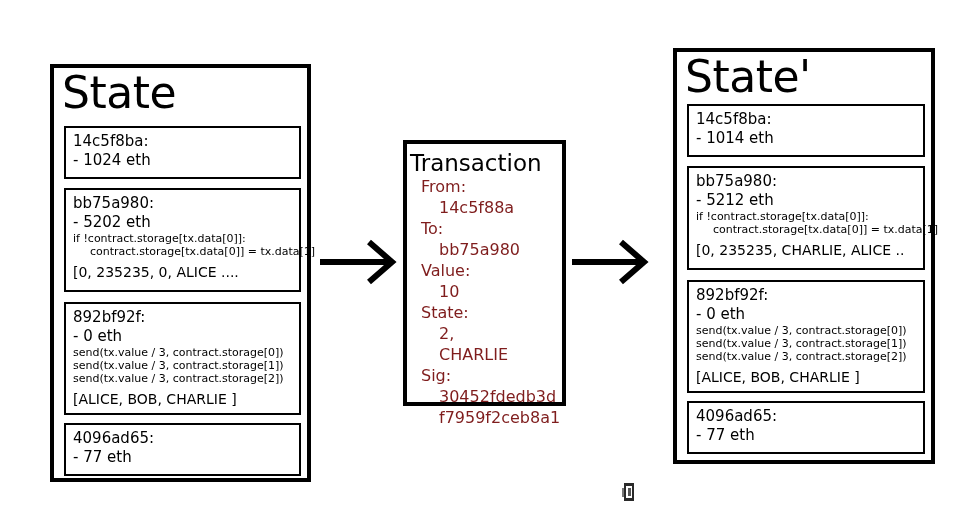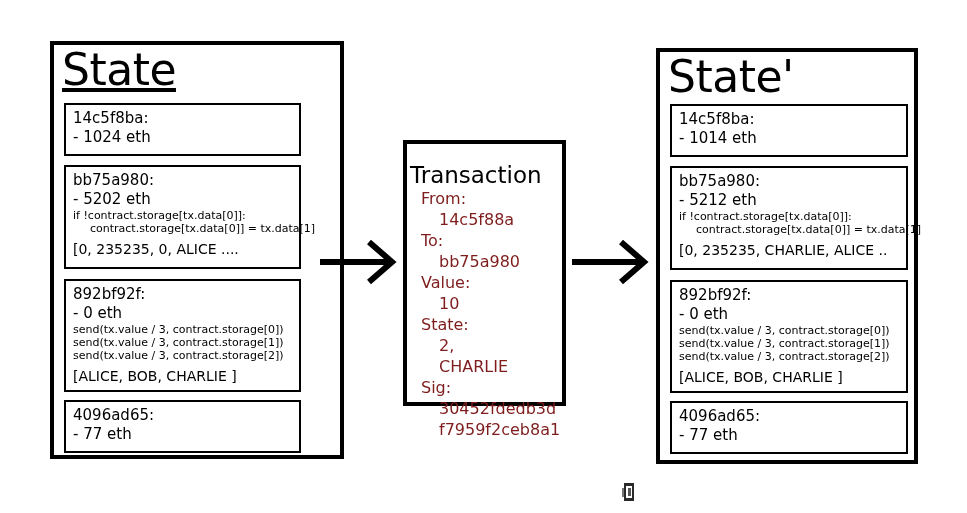--- a/index.html
+++ b/index.html
@@ -97,21 +97,21 @@
   .arrow svg { display: block; }
 
   .artifact {
     position: absolute;
     image-rendering: pixelated;
   }
 </style>
 </head>
 <body>
 
-<div class="panel" style="left:50px; top:41px; width:294px; height:418px;text-decoration:underline;">
+<div class="panel" style="left:50px; top:64px; width:261px; height:418px;">
 
   <div class="panel-title" style="margin-top:2px;">State</div>
 
   <div class="acct" style="left:10px; top:58px; width:237px; height:53px;">
     <div class="acct-line">14c5f8ba:</div>
     <div class="acct-line">- 1024 eth</div>
   </div>
 
   <div class="acct" style="left:10px; top:120px; width:237px; height:104px;">
     <div class="acct-line">bb75a980:</div>
@@ -140,21 +140,21 @@
 
 <div class="arrow" style="left:320px; top:238px; width:78px; height:48px;">
   <svg width="78" height="48" viewBox="0 0 78 48">
     <line x1="0" y1="24" x2="70" y2="24" stroke="#000000" stroke-width="6"></line>
     <polyline points="49,4 72,24 49,44" fill="none" stroke="#000000" stroke-width="6" stroke-linejoin="miter" stroke-linecap="butt"></polyline>
   </svg>
 </div>
 
 <div class="panel" style="left:403px; top:140px; width:163px; height:266px;">
 
-  <div class="tx-title" style="margin-top:18px;">Transaction</div>
+  <div class="tx-title" style="margin-top:6px;">Transaction</div>
 
   <div>
     <div class="tx-row">From:</div>
     <div class="tx-row tx-val">14c5f88a</div>
   </div>
 
   <div>
     <div class="tx-row">To:</div>
     <div class="tx-row tx-val">bb75a980</div>
   </div>
@@ -177,21 +177,21 @@
   </div>
 </div>
 
 <div class="arrow" style="left:572px; top:238px; width:78px; height:48px;">
   <svg width="78" height="48" viewBox="0 0 78 48">
     <line x1="0" y1="24" x2="70" y2="24" stroke="#000000" stroke-width="6"></line>
     <polyline points="49,4 72,24 49,44" fill="none" stroke="#000000" stroke-width="6" stroke-linejoin="miter" stroke-linecap="butt"></polyline>
   </svg>
 </div>
 
-<div class="panel" style="left:656px; top:48px; width:262px; height:416px;">
+<div class="panel" style="left:673px; top:48px; width:262px; height:416px;">
 
   <div class="panel-title" style="margin-top:2px;">State'</div>
 
   <div class="acct" style="left:10px; top:52px; width:238px; height:53px;">
     <div class="acct-line">14c5f8ba:</div>
     <div class="acct-line">- 1014 eth</div>
   </div>
 
   <div class="acct" style="left:10px; top:114px; width:238px; height:104px;">
     <div class="acct-line">bb75a980:</div>

